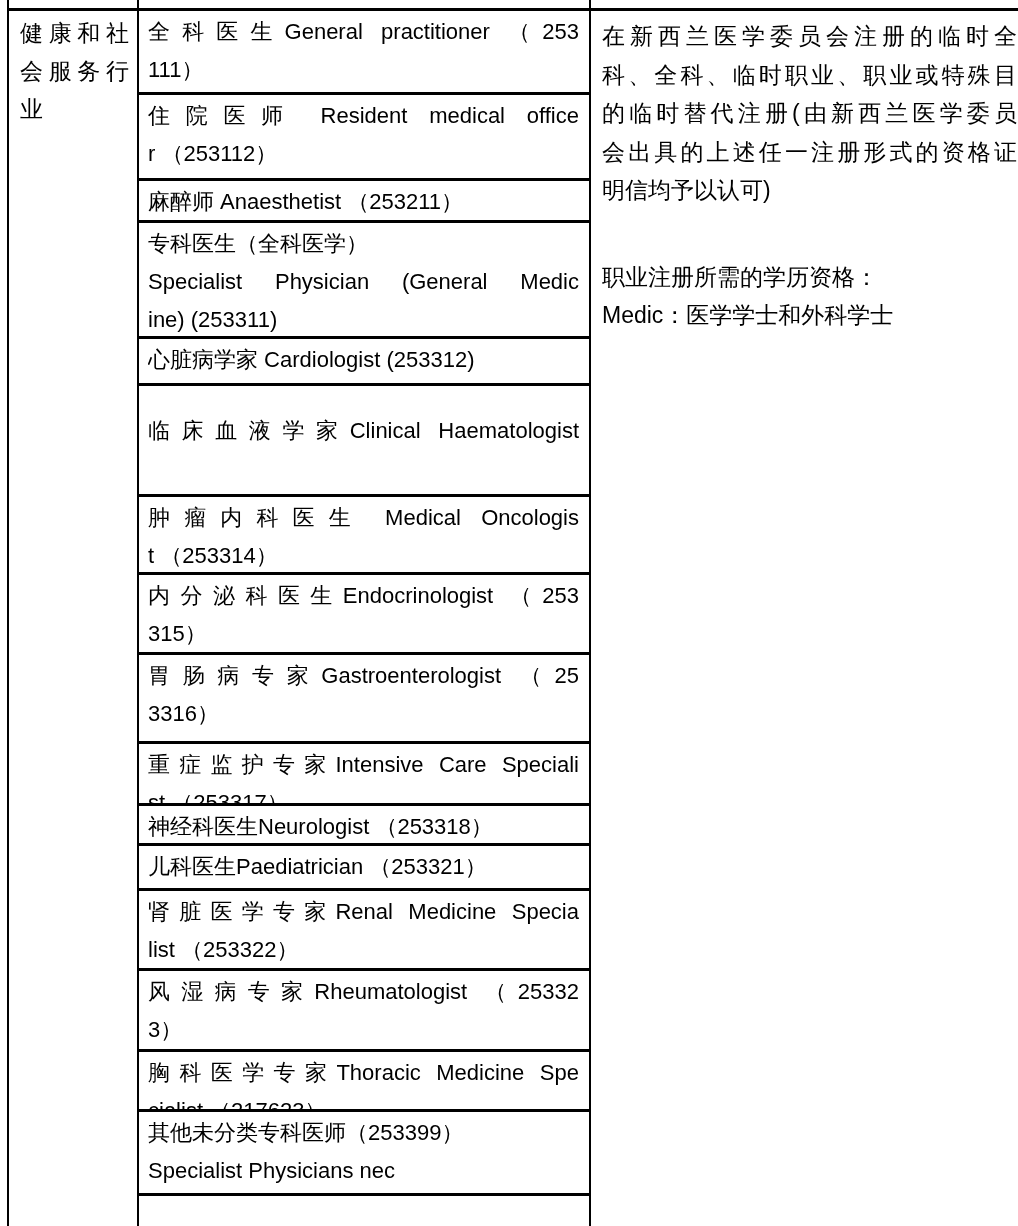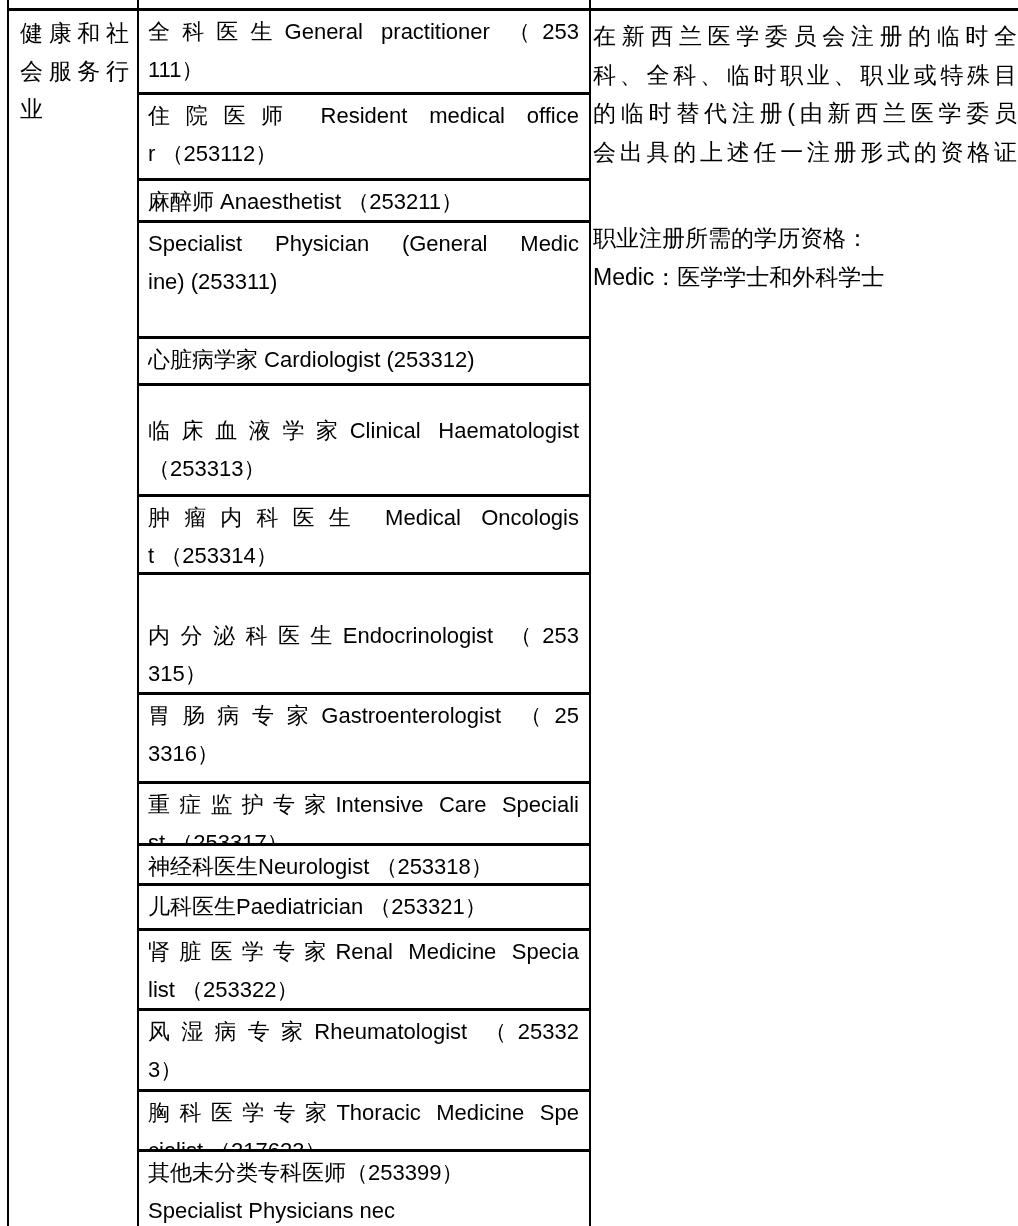--- a/index.html
+++ b/index.html
@@ -24,21 +24,21 @@
   
   .occupation-rows{position:absolute;left:139px;top:11px;width:450px;}
   .occ-row{
     box-sizing:border-box;border-bottom:3px solid #000;
     padding:2px 10px 0 9px;font-size:22px;line-height:38px;overflow:hidden;
   }
 
   
   .requirements-cell{
     position:absolute;left:591px;top:11px;width:427px;box-sizing:border-box;
-    padding:6px 1px 0 2px;font-size:23px;line-height:38.5px;
+    padding:6px 1px 0 11px;font-size:23px;line-height:38.5px;
   }
 
   .tline{white-space:normal;overflow:hidden;}
   .tline.j{text-align:justify;text-align-last:justify;}
   .tline.blank{height:48px;}
 </style>
 </head>
 <body>
 
 <div style="position:absolute;inset:0;border-radius:25px;">
@@ -58,35 +58,35 @@
         <div class="tline">111）</div>
       </div>
       <div class="occ-row" style="height: 86px;">
         <div class="tline j">住院医师 Resident medical office</div>
         <div class="tline">r （253112）</div>
       </div>
       <div class="occ-row" style="height: 42px;">
         <div class="tline">麻醉师 Anaesthetist （253211）</div>
       </div>
       <div class="occ-row" style="height: 116px;">
+        <div class="tline">专科医生（全科医学）</div>
         <div class="tline j">Specialist Physician (General Medic</div>
         <div class="tline">ine) (253311)</div>
       </div>
       <div class="occ-row" style="height: 47px;">
         <div class="tline">心脏病学家 Cardiologist (253312)</div>
       </div>
       <div class="occ-row" style="height: 87px; margin-top: 24px;">
         <div class="tline j">临床血液学家Clinical Haematologist</div>
-        <div class="tline">（253313）</div>
       </div>
       <div class="occ-row" style="height: 78px;">
         <div class="tline j">肿瘤内科医生 Medical Oncologis</div>
         <div class="tline">t （253314）</div>
       </div>
-      <div class="occ-row" style="height: 80px; margin-top: 40px;">
+      <div class="occ-row" style="height: 80px;">
         <div class="tline j">内分泌科医生Endocrinologist （253</div>
         <div class="tline">315）</div>
       </div>
       <div class="occ-row" style="height: 89px;">
         <div class="tline j">胃肠病专家Gastroenterologist （25</div>
         <div class="tline">3316）</div>
       </div>
       <div class="occ-row" style="height: 62px;">
         <div class="tline j">重症监护专家Intensive Care Speciali</div>
         <div class="tline">st （253317）</div>
@@ -102,27 +102,28 @@
         <div class="tline">list （253322）</div>
       </div>
       <div class="occ-row" style="height: 81px;">
         <div class="tline j">风湿病专家Rheumatologist （25332</div>
         <div class="tline">3）</div>
       </div>
       <div class="occ-row" style="height: 60px;">
         <div class="tline j">胸科医学专家Thoracic Medicine Spe</div>
         <div class="tline">cialist （217623）</div>
       </div>
-      <div class="occ-row" style="height: 100px;">
+      <div class="occ-row" style="height: 84px;">
         <div class="tline">其他未分类专科医师（253399）</div>
         <div class="tline">Specialist Physicians nec</div>
       </div>
     </div>
   <div class="requirements-cell" id="requirements-cell">
       <div class="tline j">在新西兰医学委员会注册的临时全</div>
       <div class="tline j">科、全科、临时职业、职业或特殊目</div>
       <div class="tline j">的临时替代注册(由新西兰医学委员</div>
       <div class="tline j">会出具的上述任一注册形式的资格证</div>
+      <div class="tline">明信均予以认可)</div>
       <div class="tline blank"></div>
       <div class="tline">职业注册所需的学历资格：</div>
       <div class="tline">Medic：医学学士和外科学士</div>
     </div>
 </div>
 
 </body></html>

